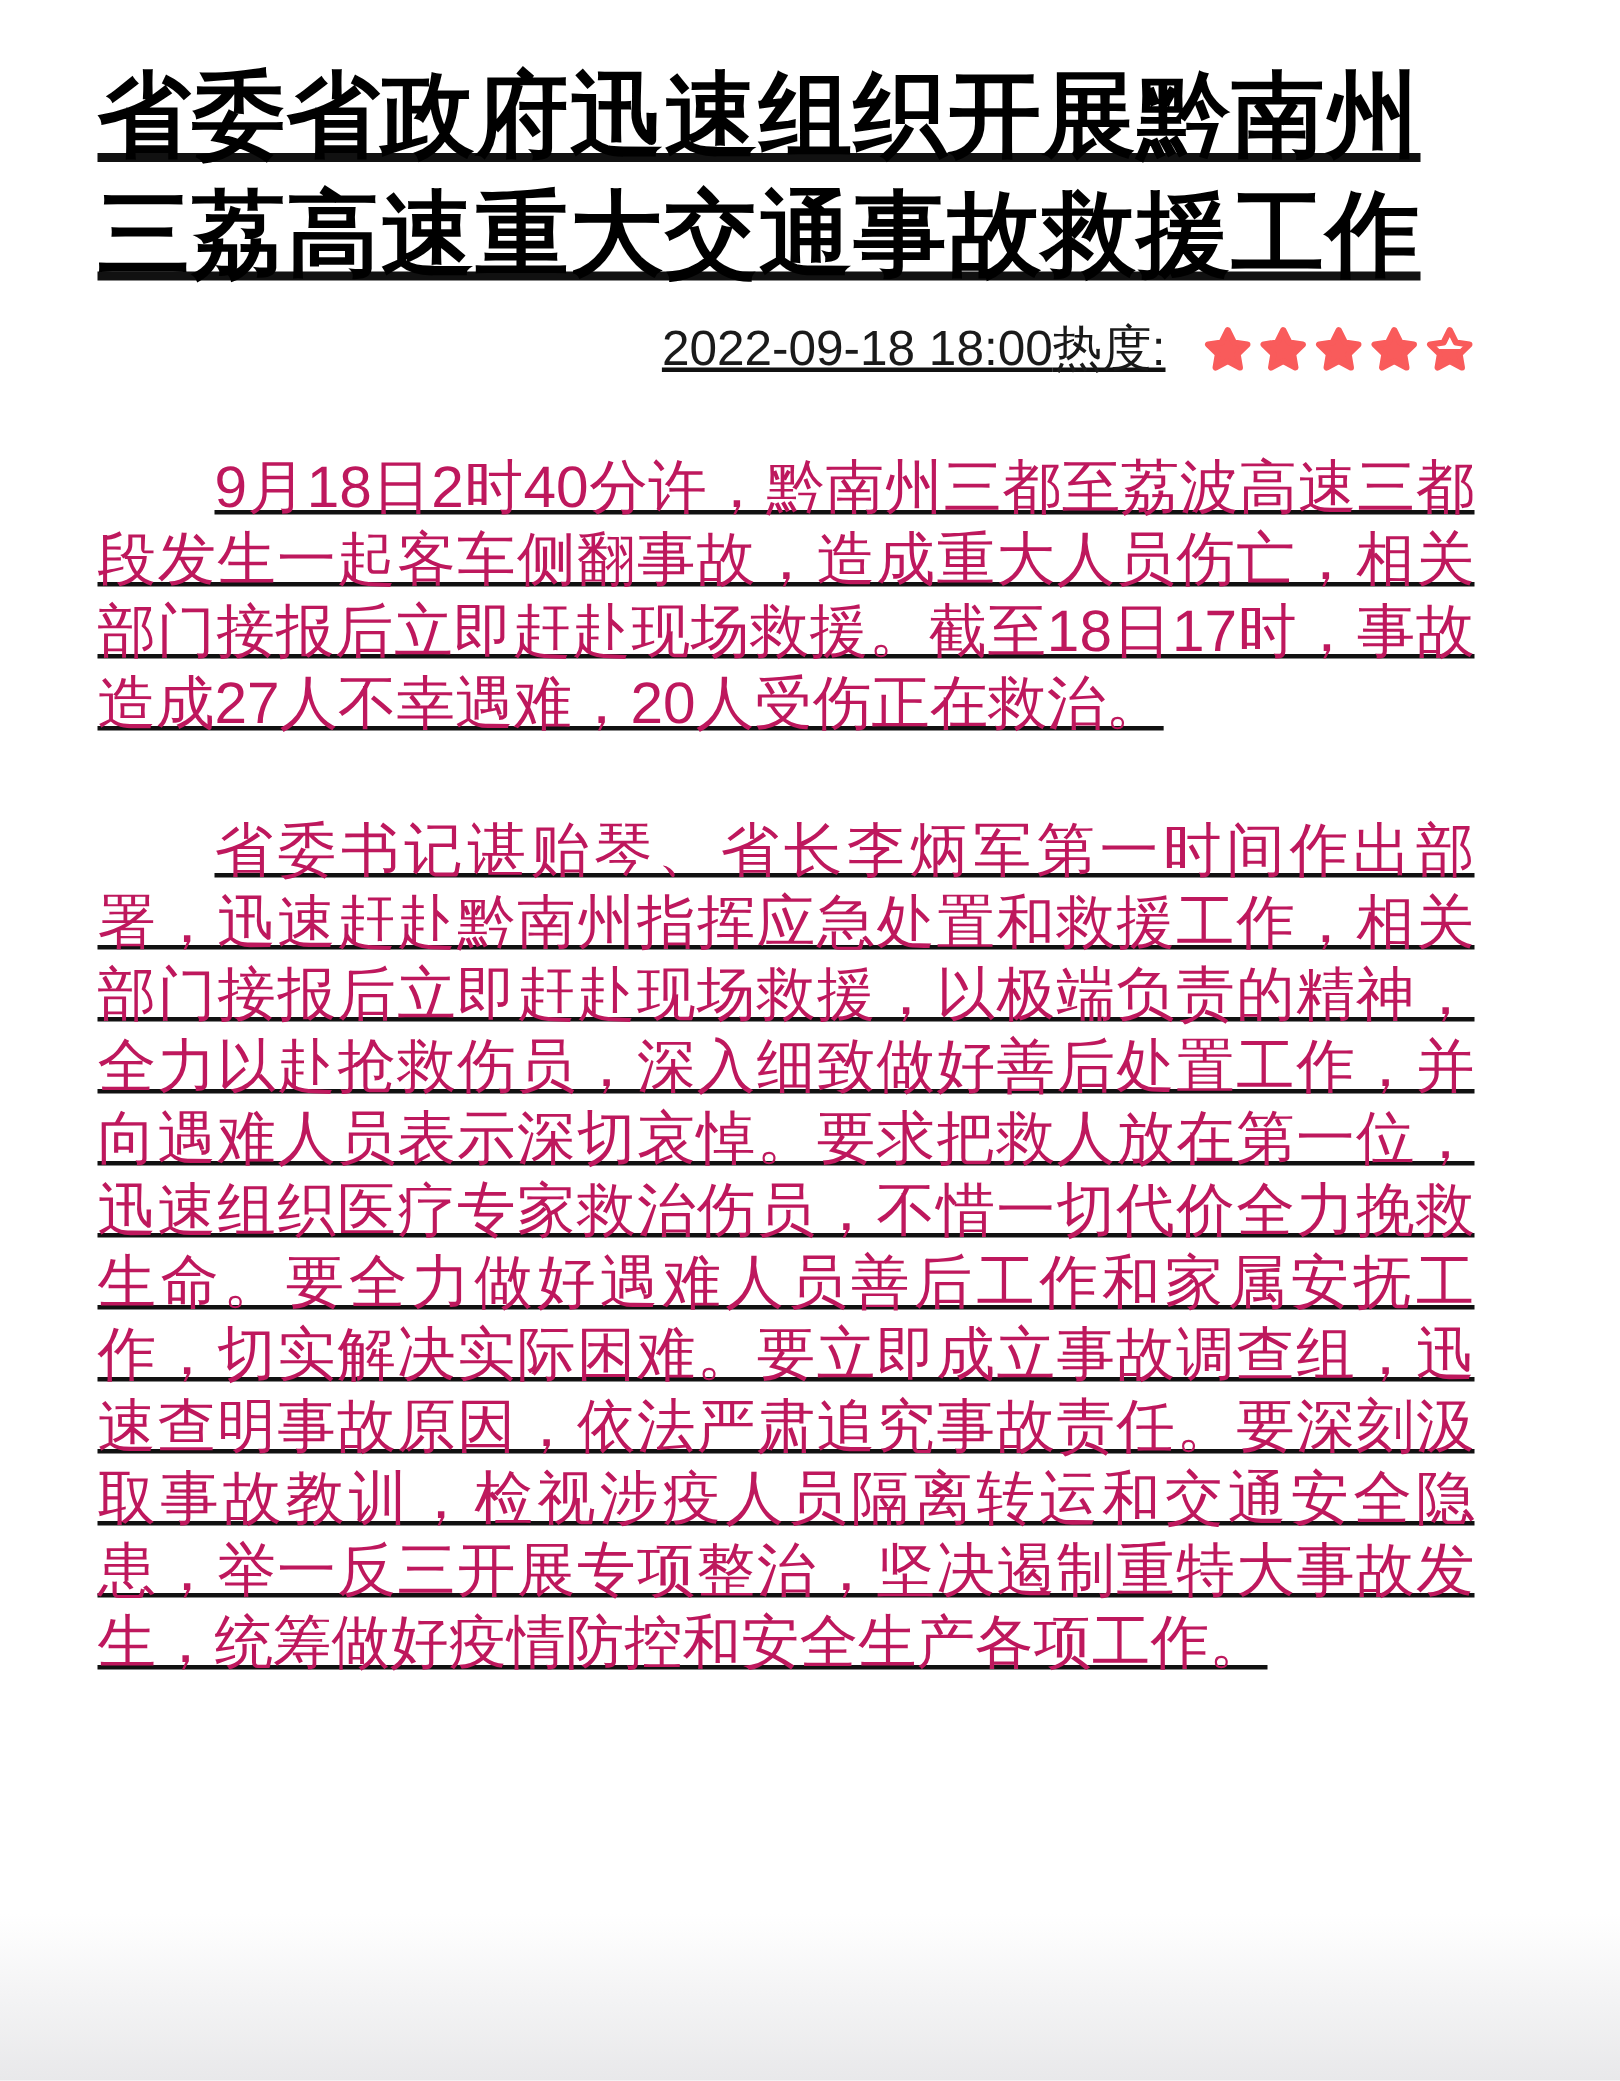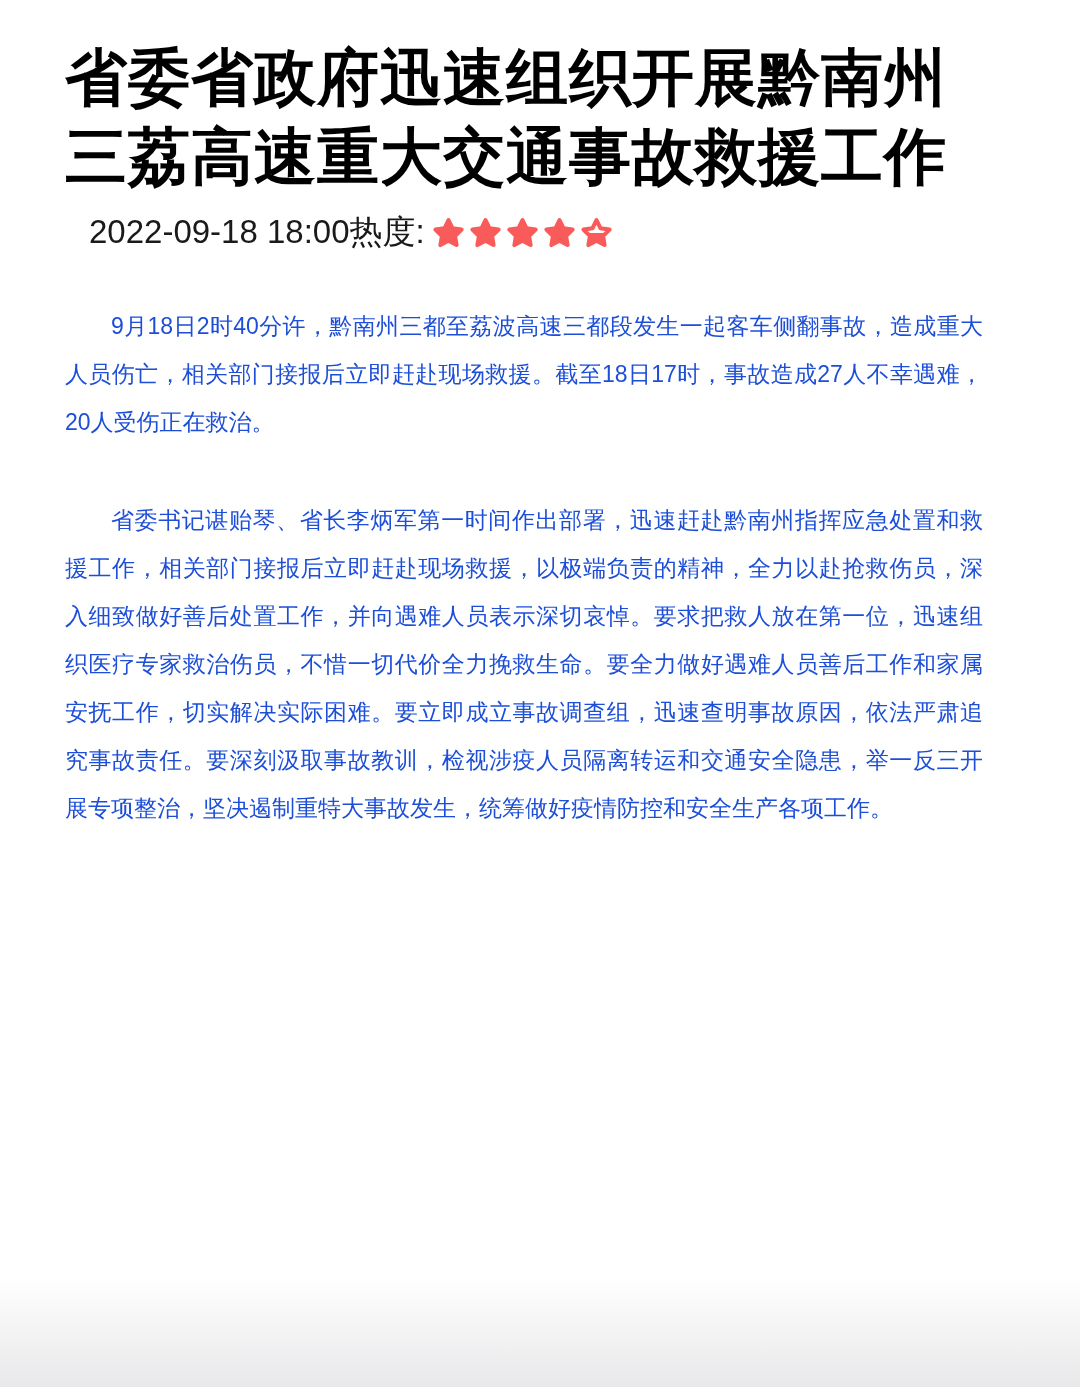--- a/index.html
+++ b/index.html
@@ -12,60 +12,60 @@
     overflow: hidden;
     background: linear-gradient(180deg, #ffffff 0%, #ffffff 92%, #e8e8ea 100%);
     font-family: "Liberation Sans", "DejaVu Sans", sans-serif;
     color: #111111;
   }
   .page {
     box-sizing: border-box;
     width: 1048px;
     height: 1387px;
     padding: 38px 65px 0 65px;
+    text-decoration: underline;
   }
   h1.title {
     margin: 0 0 16px 0;
     font-size: 62px;
     line-height: 79px;
     letter-spacing: 1px;
     font-weight: 700;
     color: #000000;
   }
   .meta-row {
     display: flex;
-    justify-content: flex-start;
+    justify-content: flex-end;
     align-items: center;
     font-size: 33px;
     line-height: 40px;
     color: #1a1a1a;
-    margin-left: 24px;
   }
   .heat {
     display: flex;
     align-items: center;
-    gap: 7px;
+    gap: 25px;
   }
   .stars {
     display: flex;
     align-items: center;
     gap: 4px;
   }
   .stars svg.star {
     width: 33px;
     height: 33px;
     display: block;
   }
   .article-body p {
     margin: 50px 0;
-    font-size: 23px;
+    font-size: 39px;
     line-height: 48px;
     text-indent: 2em;
     text-align: justify;
-    color: #1d4ed8;
+    color: #be185d;
   }
 </style>
 </head>
 <body>
 
 <div class="page">
 
   <h1 class="title">省委省政府迅速组织开展黔南州三荔高速重大交通事故救援工作</h1>
 
   <div class="meta-row">

